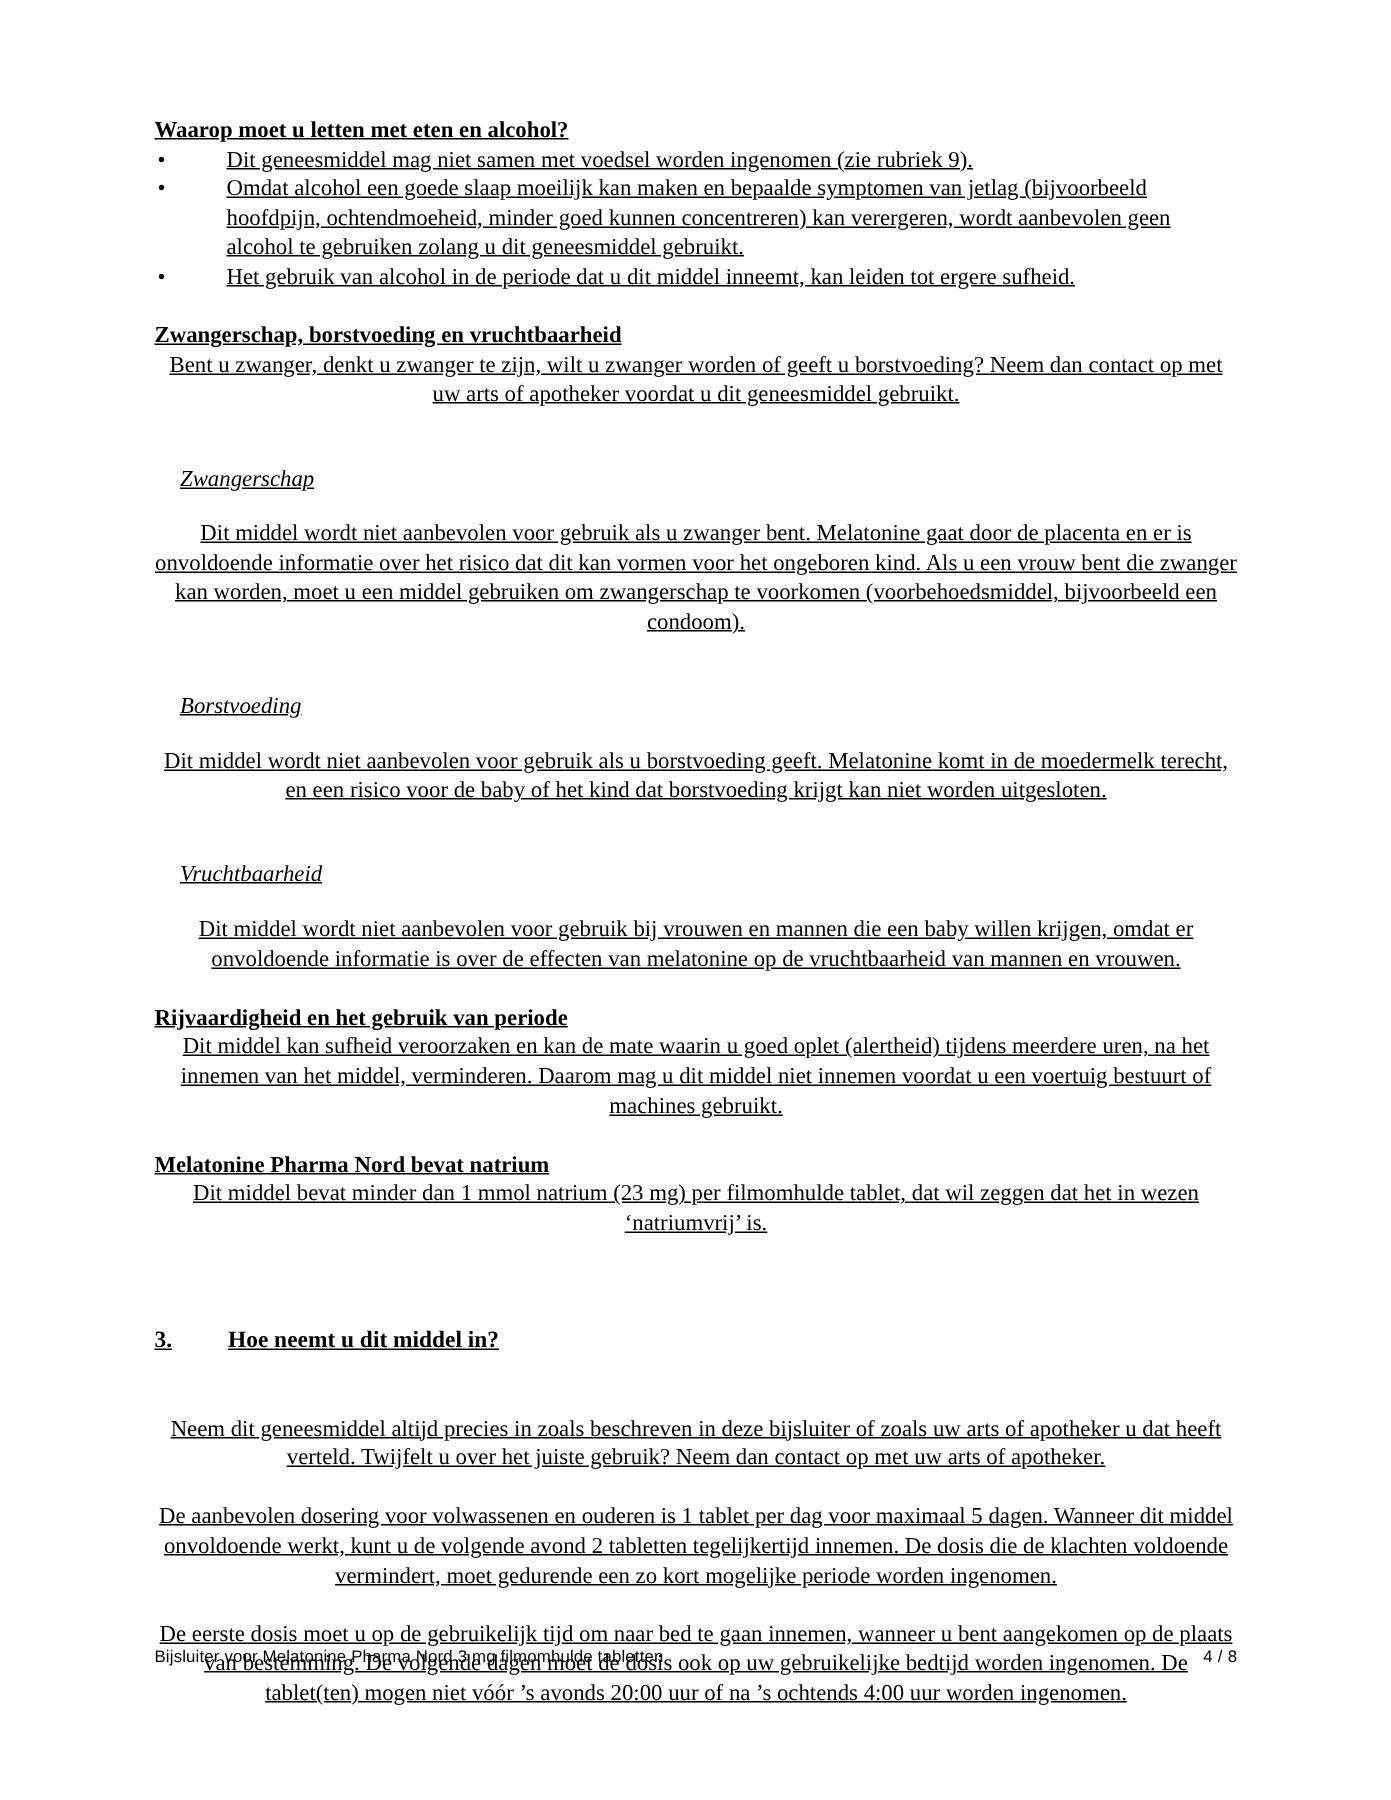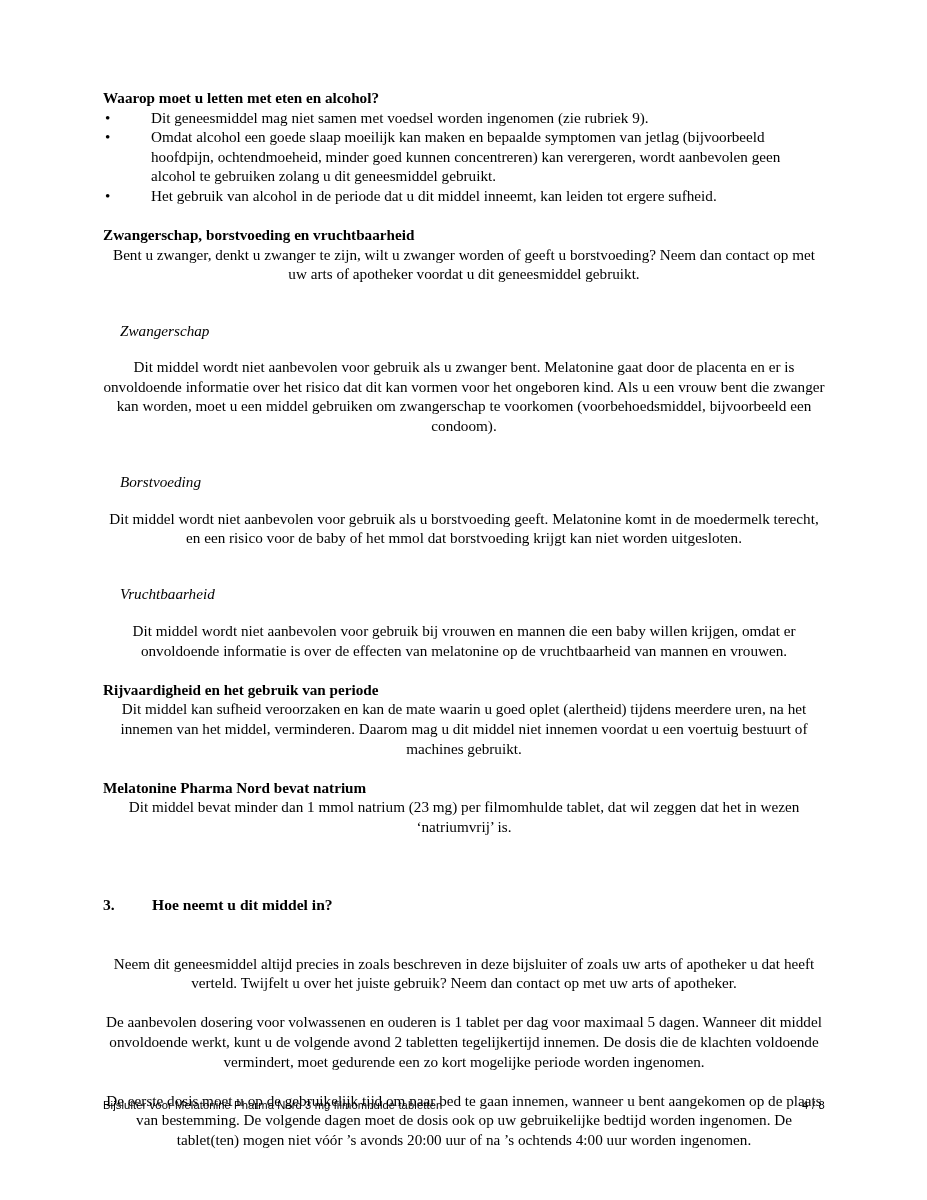--- a/index.html
+++ b/index.html
@@ -17,22 +17,23 @@
     position: relative;
     width: 927px;
     height: 1200px;
     background: #ffffff;
     overflow: hidden;
     box-sizing: border-box;
   }
   .content {
     position: absolute;
     left: 103px;
-    top: 88px;
+    top: 77px;
     width: 722px;
+    text-decoration: underline;
   }
   .blk {
     font-size: 15.2px;
     line-height: 19.6px;
   }
   .h-bold {
     font-weight: bold;
     font-size: 15.2px;
     line-height: 19.6px;
     margin: 0;
@@ -141,21 +142,21 @@
 
     <div class="blk">
       <div class="h-italic">Zwangerschap</div>
       <p class="para">Dit middel wordt niet aanbevolen voor gebruik als u zwanger bent. Melatonine gaat door de placenta en er is onvoldoende informatie over het risico dat dit kan vormen voor het ongeboren kind. Als u een vrouw bent die zwanger kan worden, moet u een middel gebruiken om zwangerschap te voorkomen (voorbehoedsmiddel, bijvoorbeeld een condoom).</p>
     </div>
 
     <div class="gap"></div>
 
     <div class="blk">
       <div class="h-italic">Borstvoeding</div>
-      <p class="para">Dit middel wordt niet aanbevolen voor gebruik als u borstvoeding geeft. Melatonine komt in de moedermelk terecht, en een risico voor de baby of het mmol dat borstvoeding krijgt kan niet worden uitgesloten.</p>
+      <p class="para">Dit middel wordt niet aanbevolen voor gebruik als u borstvoeding geeft. Melatonine komt in de moedermelk terecht, en een risico voor de baby of het kind dat borstvoeding krijgt kan niet worden uitgesloten.</p>
     </div>
 
     <div class="gap"></div>
 
     <div class="blk">
       <div class="h-italic">Vruchtbaarheid</div>
       <p class="para">Dit middel wordt niet aanbevolen voor gebruik bij vrouwen en mannen die een baby willen krijgen, omdat er onvoldoende informatie is over de effecten van melatonine op de vruchtbaarheid van mannen en vrouwen.</p>
     </div>
 
     <div class="gap"></div>

